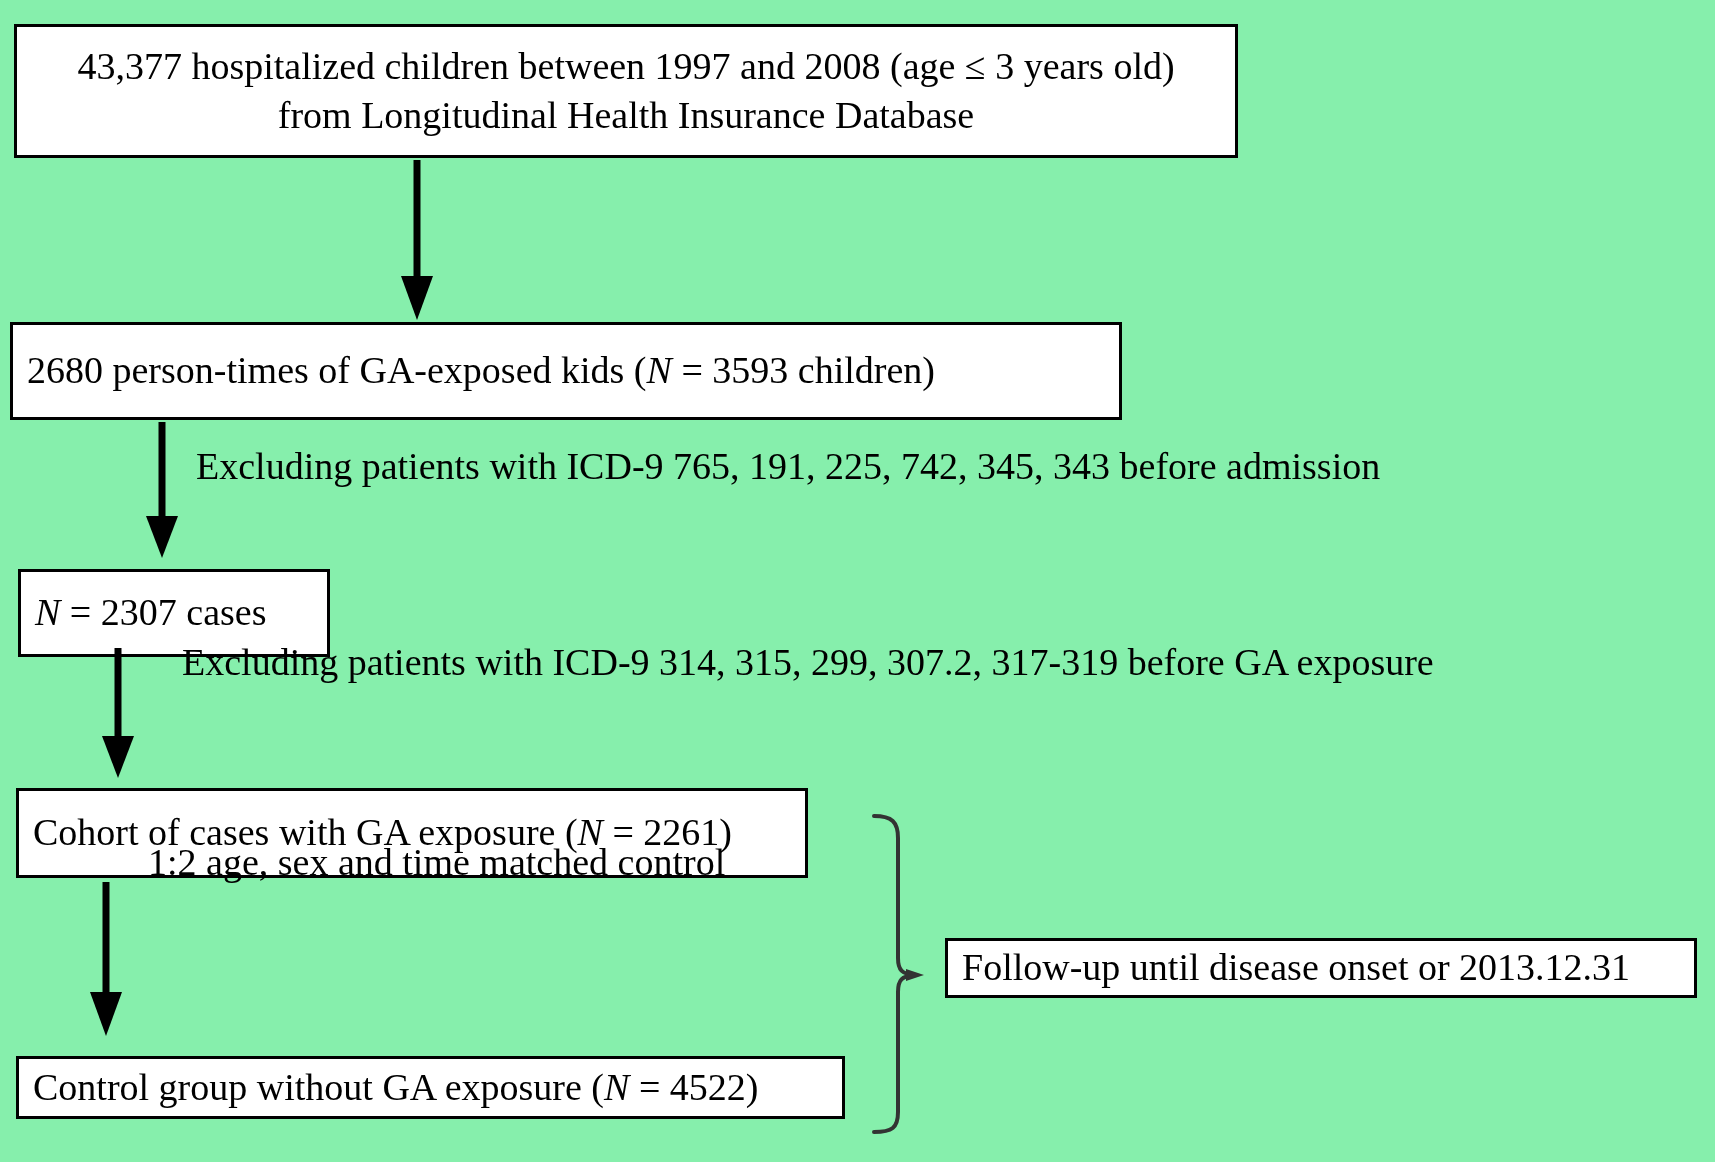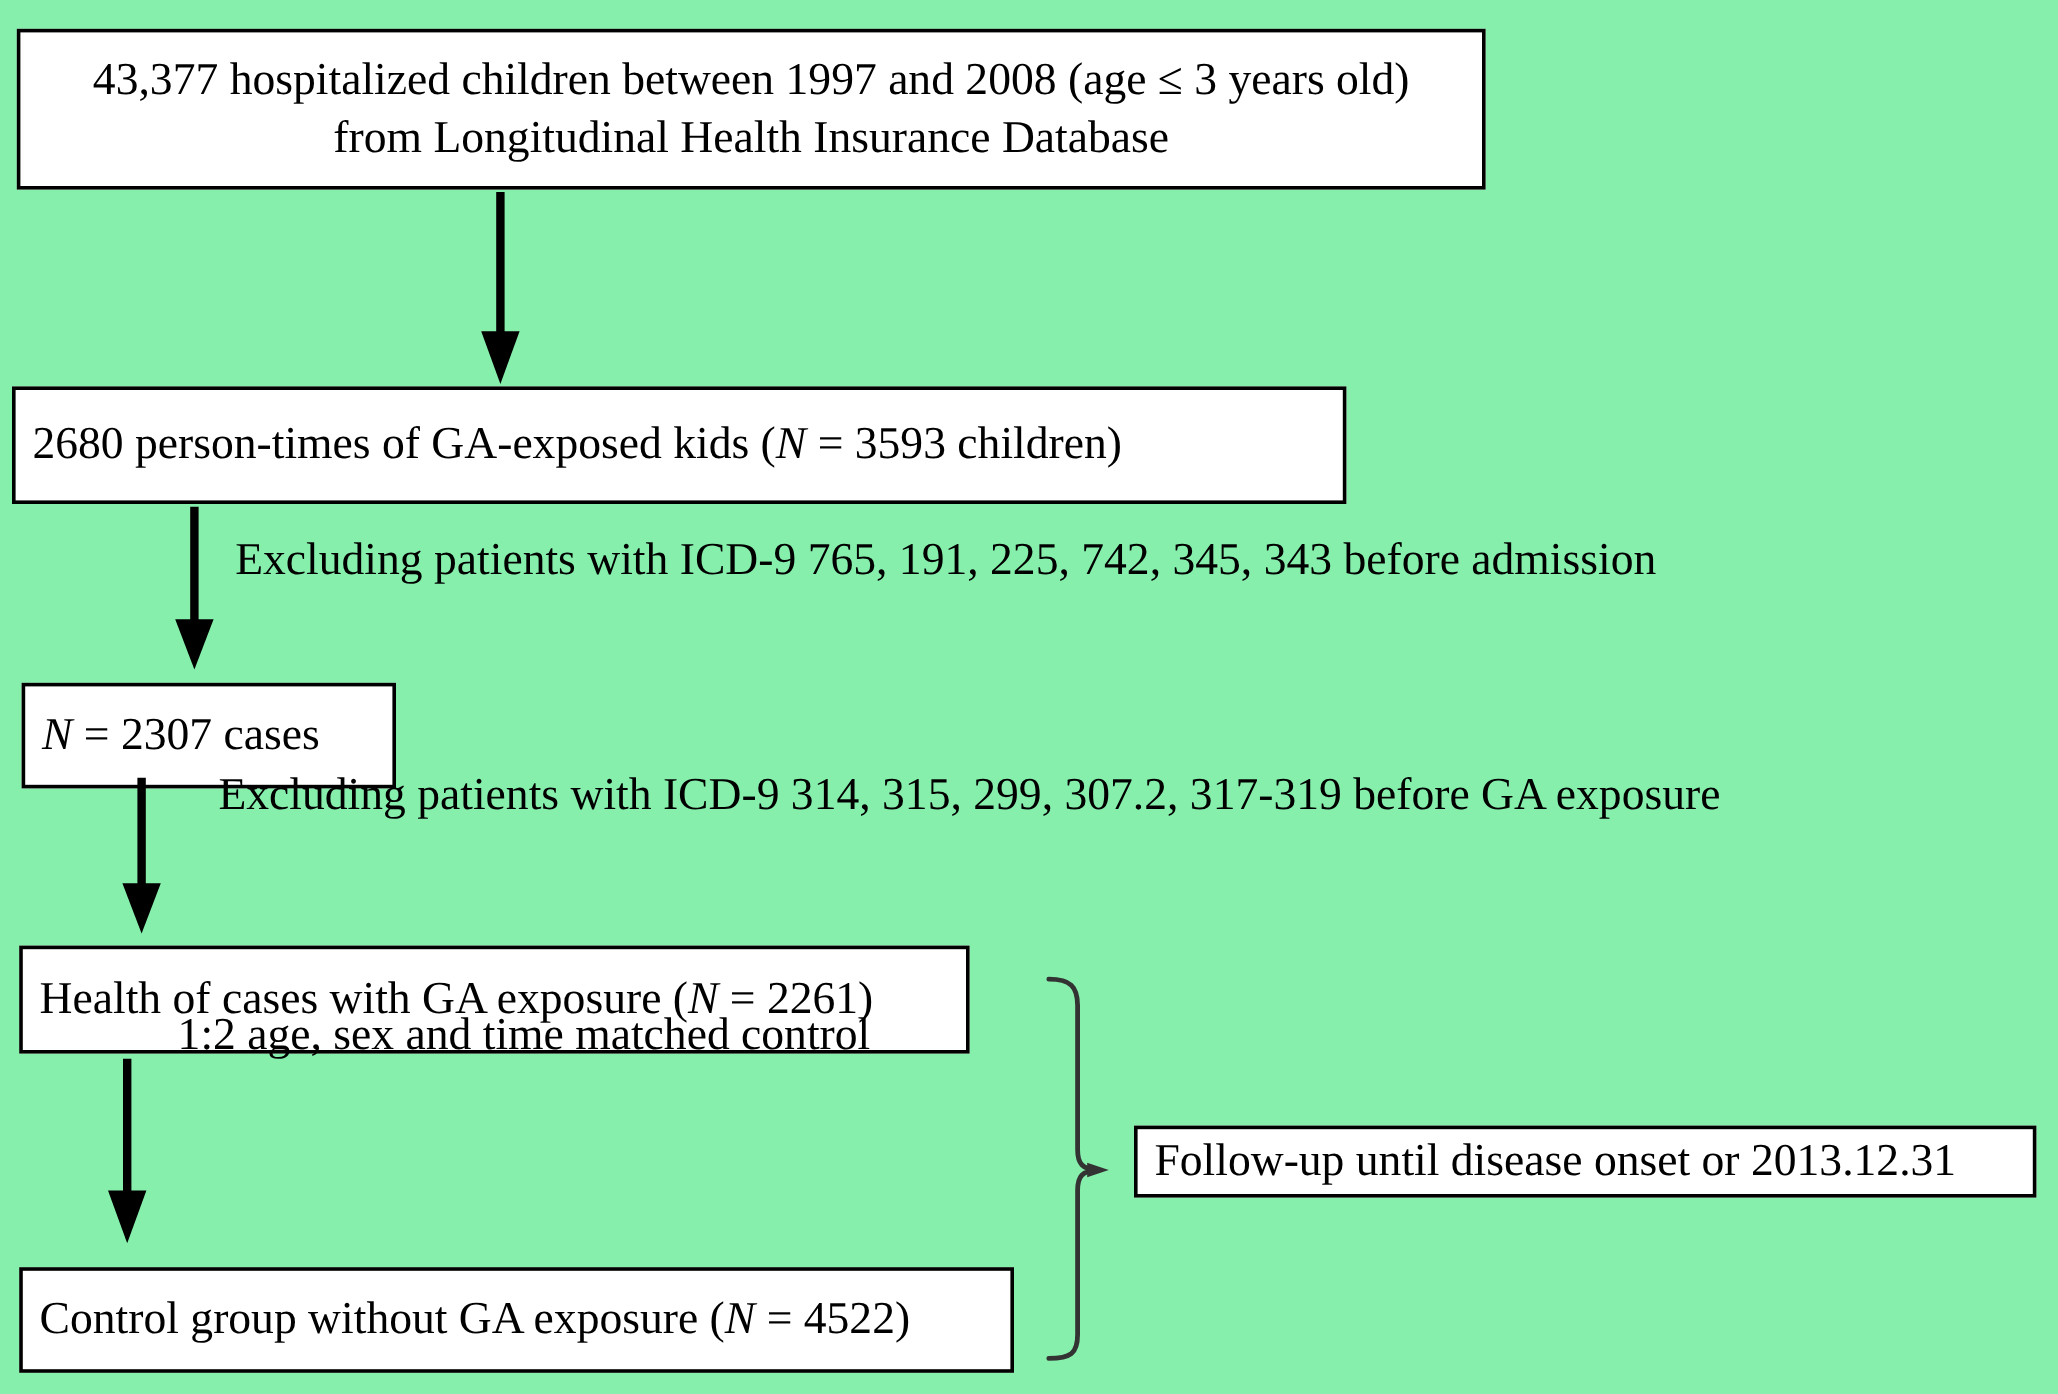--- a/index.html
+++ b/index.html
@@ -109,36 +109,36 @@
       <polygon points="22,130 6,88 38,88" fill="#000000"></polygon>
     </svg>
   </div>
 
   <div class="edge-label" style="left:182px; top:640px;">
     <span>Excluding patients with ICD-9 314, 315, 299, 307.2, 317-319 before GA exposure</span>
   </div>
 
   <div class="box" style="left:16px; top:788px; width:792px; height:90px;">
     <div class="inner">
-      <span>Health of cases with GA exposure (</span><span class="ital">N</span><span> = 2261)</span>
+      <span>Cohort of cases with GA exposure (</span><span class="ital">N</span><span> = 2261)</span>
     </div>
   </div>
 
   <div class="arrow" style="left:84px; top:882px; width:44px; height:156px;">
     <svg width="44" height="156" viewBox="0 0 44 156">
       <line x1="22" y1="0" x2="22" y2="120" stroke="#000000" stroke-width="7"></line>
       <polygon points="22,154 6,110 38,110" fill="#000000"></polygon>
     </svg>
   </div>
 
   <div class="edge-label" style="left:148px; top:840px;font-family:Liberation Serif, serif;">
     <span>1:2 age, sex and time matched control</span>
   </div>
 
-  <div class="box" style="left:16px; top:1056px; width:829px; height:88px;justify-content:flex-end;">
+  <div class="box" style="left:16px; top:1056px; width:829px; height:63px;justify-content:flex-end;">
     <div class="inner">
       <span>Control group without GA exposure (</span><span class="ital">N</span><span> = 4522)</span>
     </div>
   </div>
 
   <div class="bracket" style="left:862px; top:812px; width:84px; height:324px;">
     <svg width="84" height="324" viewBox="0 0 84 324">
       <path d="M 12 4
                C 30 4, 36 10, 36 26
                L 36 146

